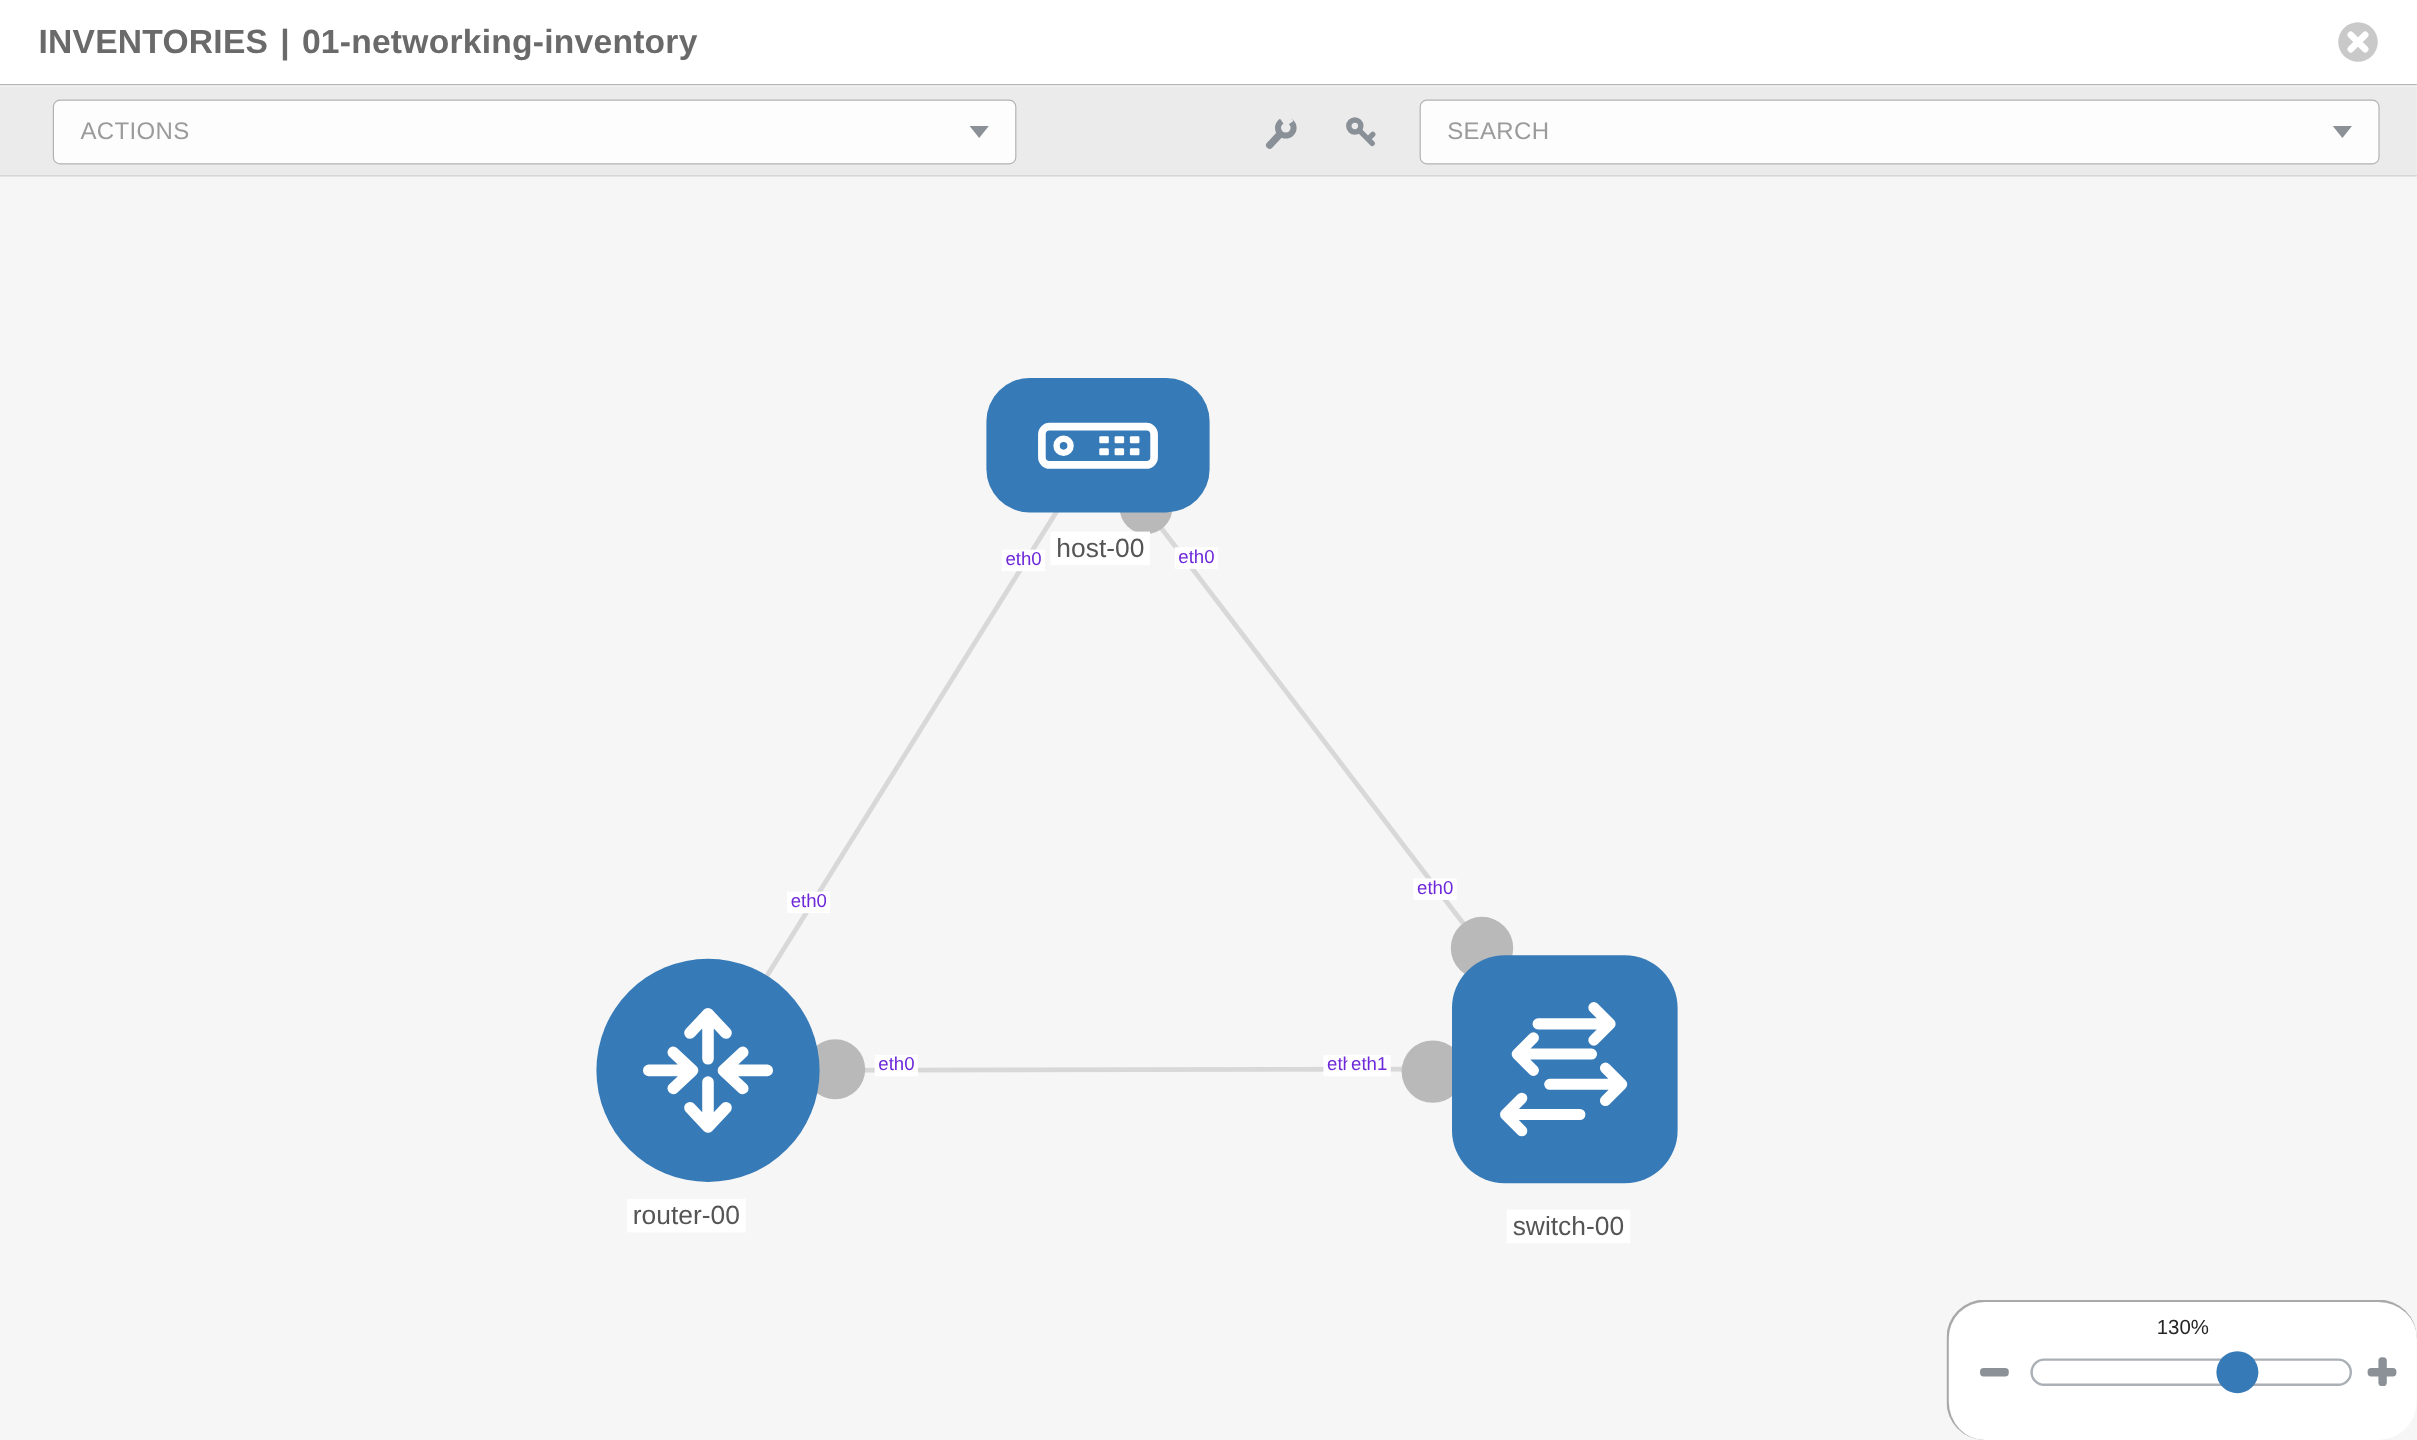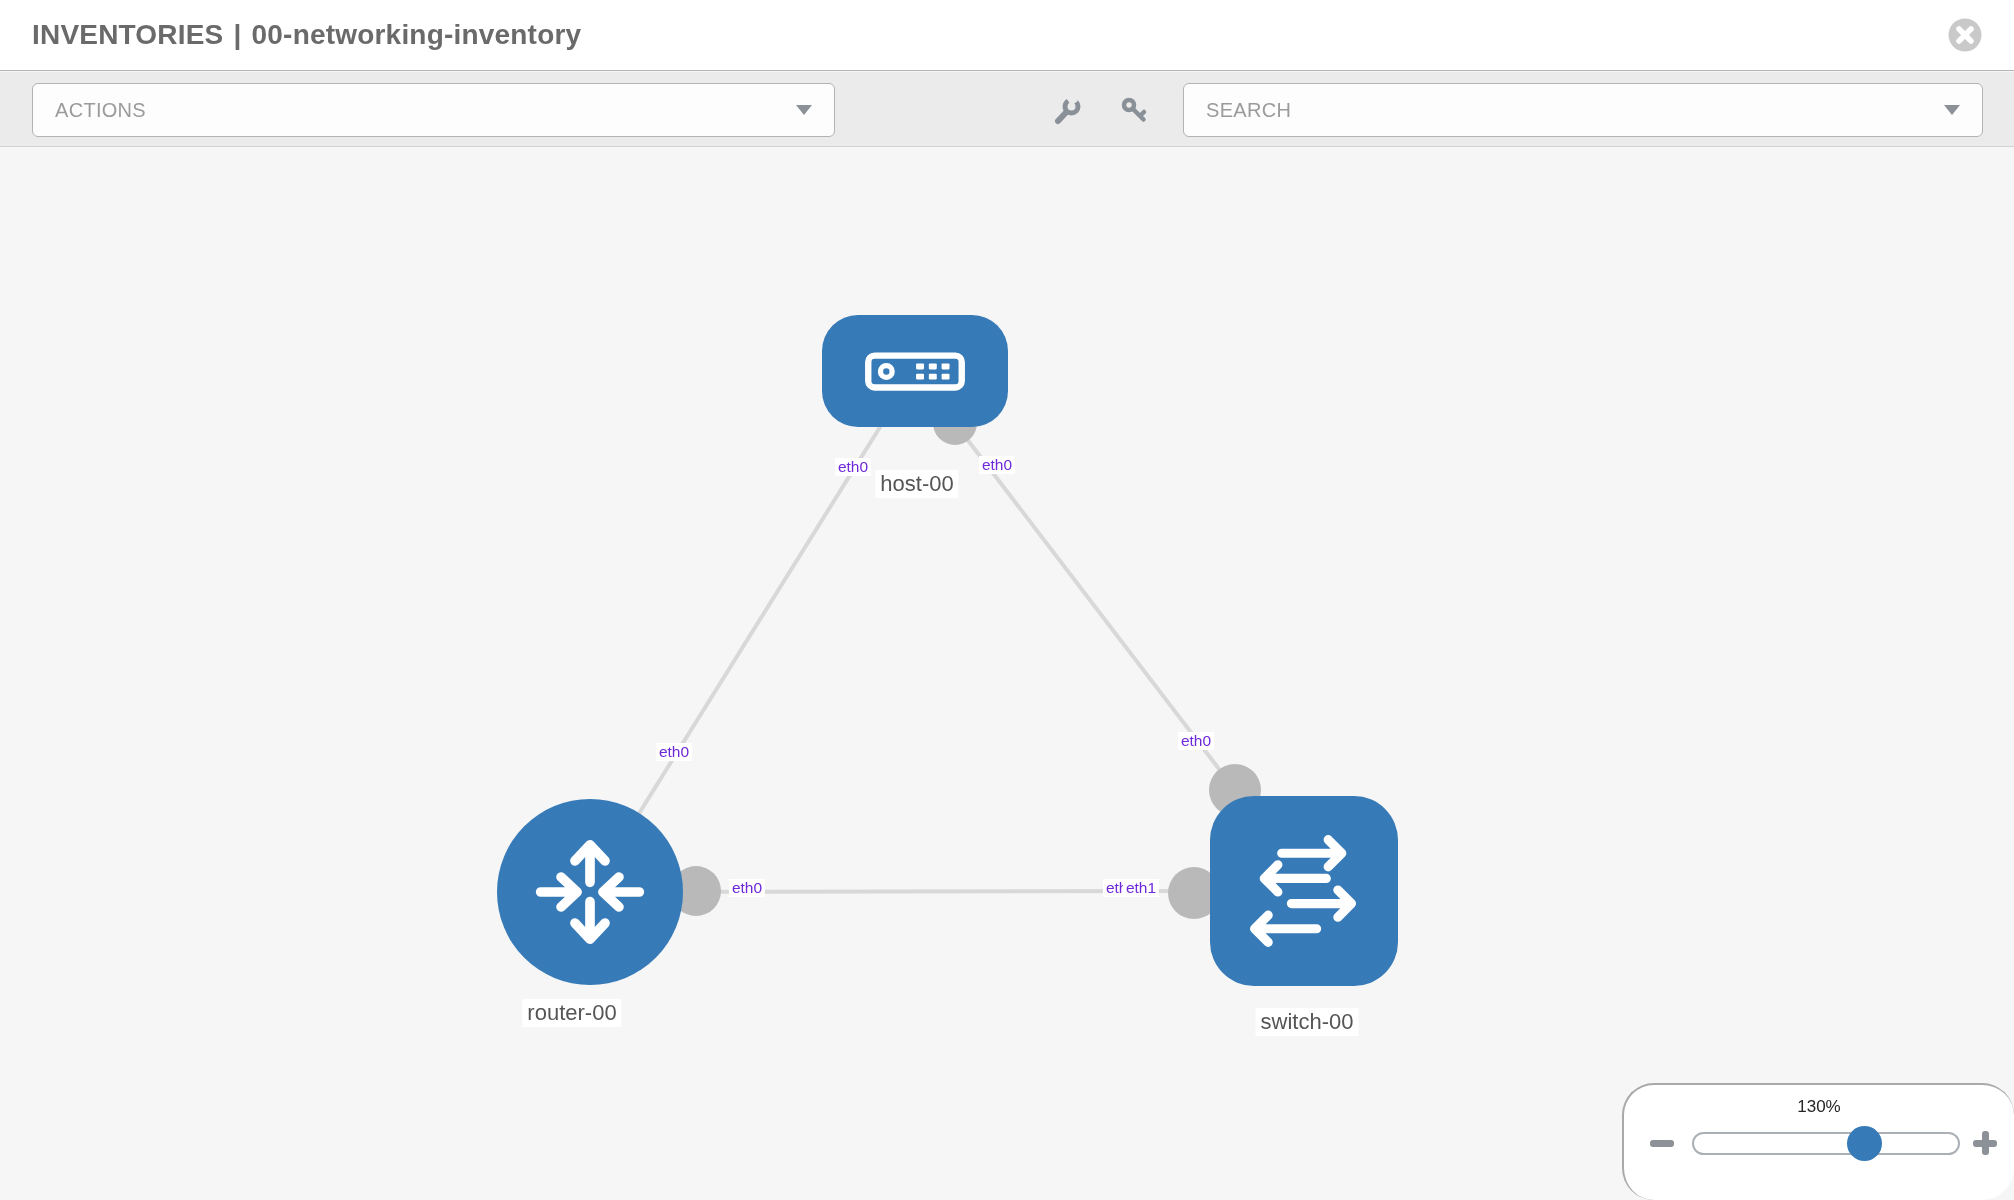--- a/index.html
+++ b/index.html
@@ -27,21 +27,21 @@
     background:#ebebeb; border-bottom:1px solid #d2d2d2;
     z-index:10;
   }
   .tb-box {
     position:absolute; top:11px; height:54px; box-sizing:border-box;
     background:#fdfdfd; border:1px solid #b3b3b3; border-radius:6px;
     display:flex; align-items:center; padding:0 22px;
     font-size:20px; color:#9b9b9b; letter-spacing:.3px; cursor:pointer;
   }
   .tb-box .caret { margin-left:auto; }
-  .actions-box { left:32px;  width:803px; }
+  .actions-box { left:44px;  width:803px; }
   .search-box  { left:1183px; width:800px;justify-content:center; }
   .caret {
     width:0; height:0;
     border-left:8px solid transparent; border-right:8px solid transparent;
     border-top:10px solid #8b9196;
   }
   .tb-icon { position:absolute; top:24px; width:30px; height:30px; cursor:pointer; }
   .wrench-btn { left:1052px; }
   .key-btn    { left:1120px; }
 
@@ -128,35 +128,35 @@
             <path d="M40 27 L96 27 M88 13 L102 27 L88 41"></path>
             <path d="M86 53 L28 53 M36 39 L22 53 L36 67"></path>
             <path d="M50 79 L106 79 M98 65 L112 79 L98 93"></path>
             <path d="M76 105 L18 105 M26 91 L12 105 L26 119"></path>
           </g>
         </svg>
       </div>
     </div>
   </div>
 <div id="labels-layer">
-    <span class="node-label" style="left: 917px; top: 484px;">host-00</span>
+    <span class="node-label" style="left: 917px; top: 457px;">host-00</span>
     <span class="node-label" style="left: 572px; top: 1013px;">router-00</span>
     <span class="node-label" style="left: 1307px; top: 1022px;">switch-00</span>
     <span class="port-label" style="left: 853px; top: 467px;">eth0</span>
     <span class="port-label" style="left: 997px; top: 465px;">eth0</span>
     <span class="port-label" style="left: 674px; top: 752px;">eth0</span>
     <span class="port-label" style="left: 1196px; top: 741px;">eth0</span>
     <span class="port-label" style="left: 747px; top: 888px;">eth0</span>
     <span class="port-label" style="left: 1121px; top: 888px;">eth0</span>
     <span class="port-label" style="left: 1141px; top: 888px; text-align: center;">eth1</span>
   </div>
 
 <div class="panel-header">
   <div class="panel-title">
-    <span>INVENTORIES</span><span class="sep">|</span><span>00-networking-inventory</span>
+    <span>INVENTORIES</span><span class="sep">|</span><span>01-networking-inventory</span>
   </div>
   <div class="close-btn">
     <svg viewBox="0 0 34 34" width="34" height="34">
       <circle cx="17" cy="17" r="16.5" fill="#c9c9c9"></circle>
       <path d="M11 11 L23 23 M23 11 L11 23" stroke="#ffffff" stroke-width="5.5" stroke-linecap="round" fill="none"></path>
     </svg>
   </div>
 </div>
 
 <div class="toolbar" style="background: rgb(235, 235, 235);">

